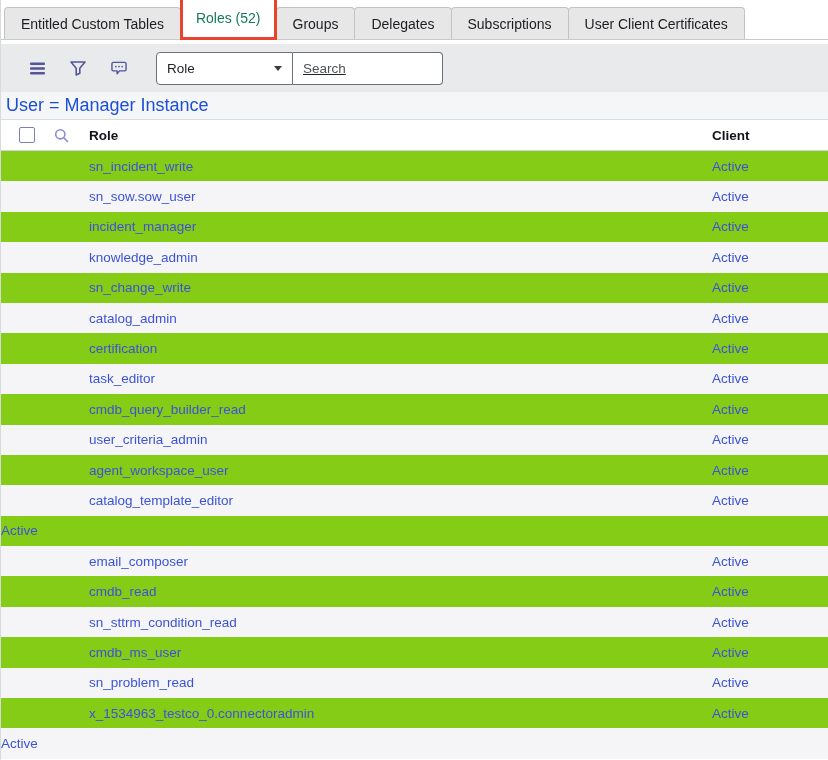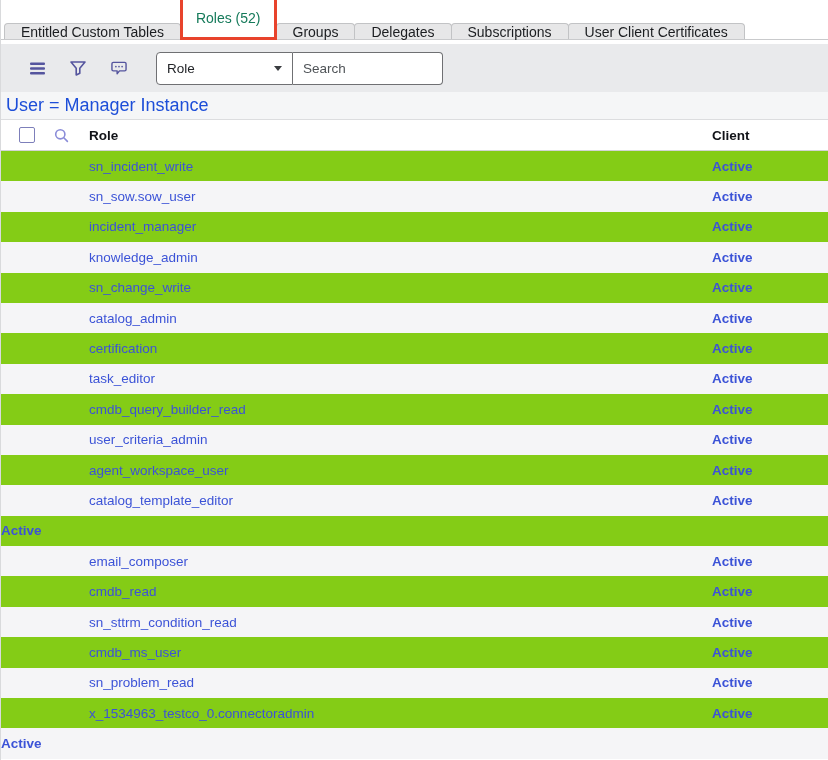--- a/index.html
+++ b/index.html
@@ -9,21 +9,21 @@
     position:relative; width:828px; height:760px; background:#fff;
     border-left:1px solid #d9dadc; overflow:hidden;
   }
 
   
   .tabstrip {
     height:40px; background:#fff; border-bottom:1px solid #c9cacc;
     display:flex; align-items:flex-end; padding-left:3px;
   }
   .tab {
-    height:16px; background:#e7e7e8; border:1px solid #c2c3c5; border-bottom:none;
+    height:32px; background:#e7e7e8; border:1px solid #c2c3c5; border-bottom:none;
     border-radius:4px 4px 0 0; padding:0 16px; margin-right:-1px;
     display:flex; align-items:center; font-size:14px; color:#1b1d20;
     cursor:pointer; white-space:nowrap;
   }
   .tab.active {
     position:relative; z-index:2; height:48px; background:#fff;
     border:3px solid #e8432c; border-top:7px solid #066149;
     border-radius:0; color:#157a5a; margin-bottom:-1px; padding:0 13px;
   }
 
@@ -44,21 +44,21 @@
     padding:0 10px; font-size:13.5px; color:#222428; cursor:pointer;
   }
   .col-select .sel-label { flex:1; }
   .caret {
     width:0; height:0; border-left:4px solid transparent; border-right:4px solid transparent;
     border-top:5px solid #3a3c40; margin-left:6px;
   }
   .search-input {
     width:150px; height:33px; border:1px solid #6f7073; border-left:none;
     border-radius:0 4px 4px 0; padding:0 10px; font-size:13.5px;
-    font-family:"Liberation Sans", sans-serif; color:#222428; outline:none; background:#fff;
+    font-family:"Liberation Sans", sans-serif; color:#222428; outline:none; background:#fff;text-decoration:underline;
   }
   .search-input::placeholder { color:#4f5357; opacity:1; }
 
   
   .breadcrumb {
     height:28px; background:#f5f6f7; border-bottom:1px solid #dcddDF;
     display:flex; align-items:center; padding-left:5px;
     font-size:18px; color:#1d4ed8; cursor:pointer;
   }
 
@@ -76,21 +76,21 @@
   .hcell-role { flex:1; cursor:pointer; }
   .hcell-state { width:116px; cursor:pointer; }
 
   
   .rows { }
   .trow {
     height:30.4px; display:flex; align-items:center; background:#84cc16; font-size:13.5px;
   }
   .trow.alt { background:#f5f5f7; }
   .cell-role { flex:1; padding-left:88px; overflow:hidden; white-space:nowrap; }
-  .cell-state { width:116px;font-weight:bold; }
+  .cell-state { width:116px; }
   .link { color:#3c53d7; text-decoration:none; cursor:pointer; }
 </style>
 </head>
 <body>
 
 <div class="app">
 
   <div class="tabstrip" id="tabstrip">
       <div class="tab">Entitled Custom Tables</div>
       <div class="tab active">Roles (52)</div>

